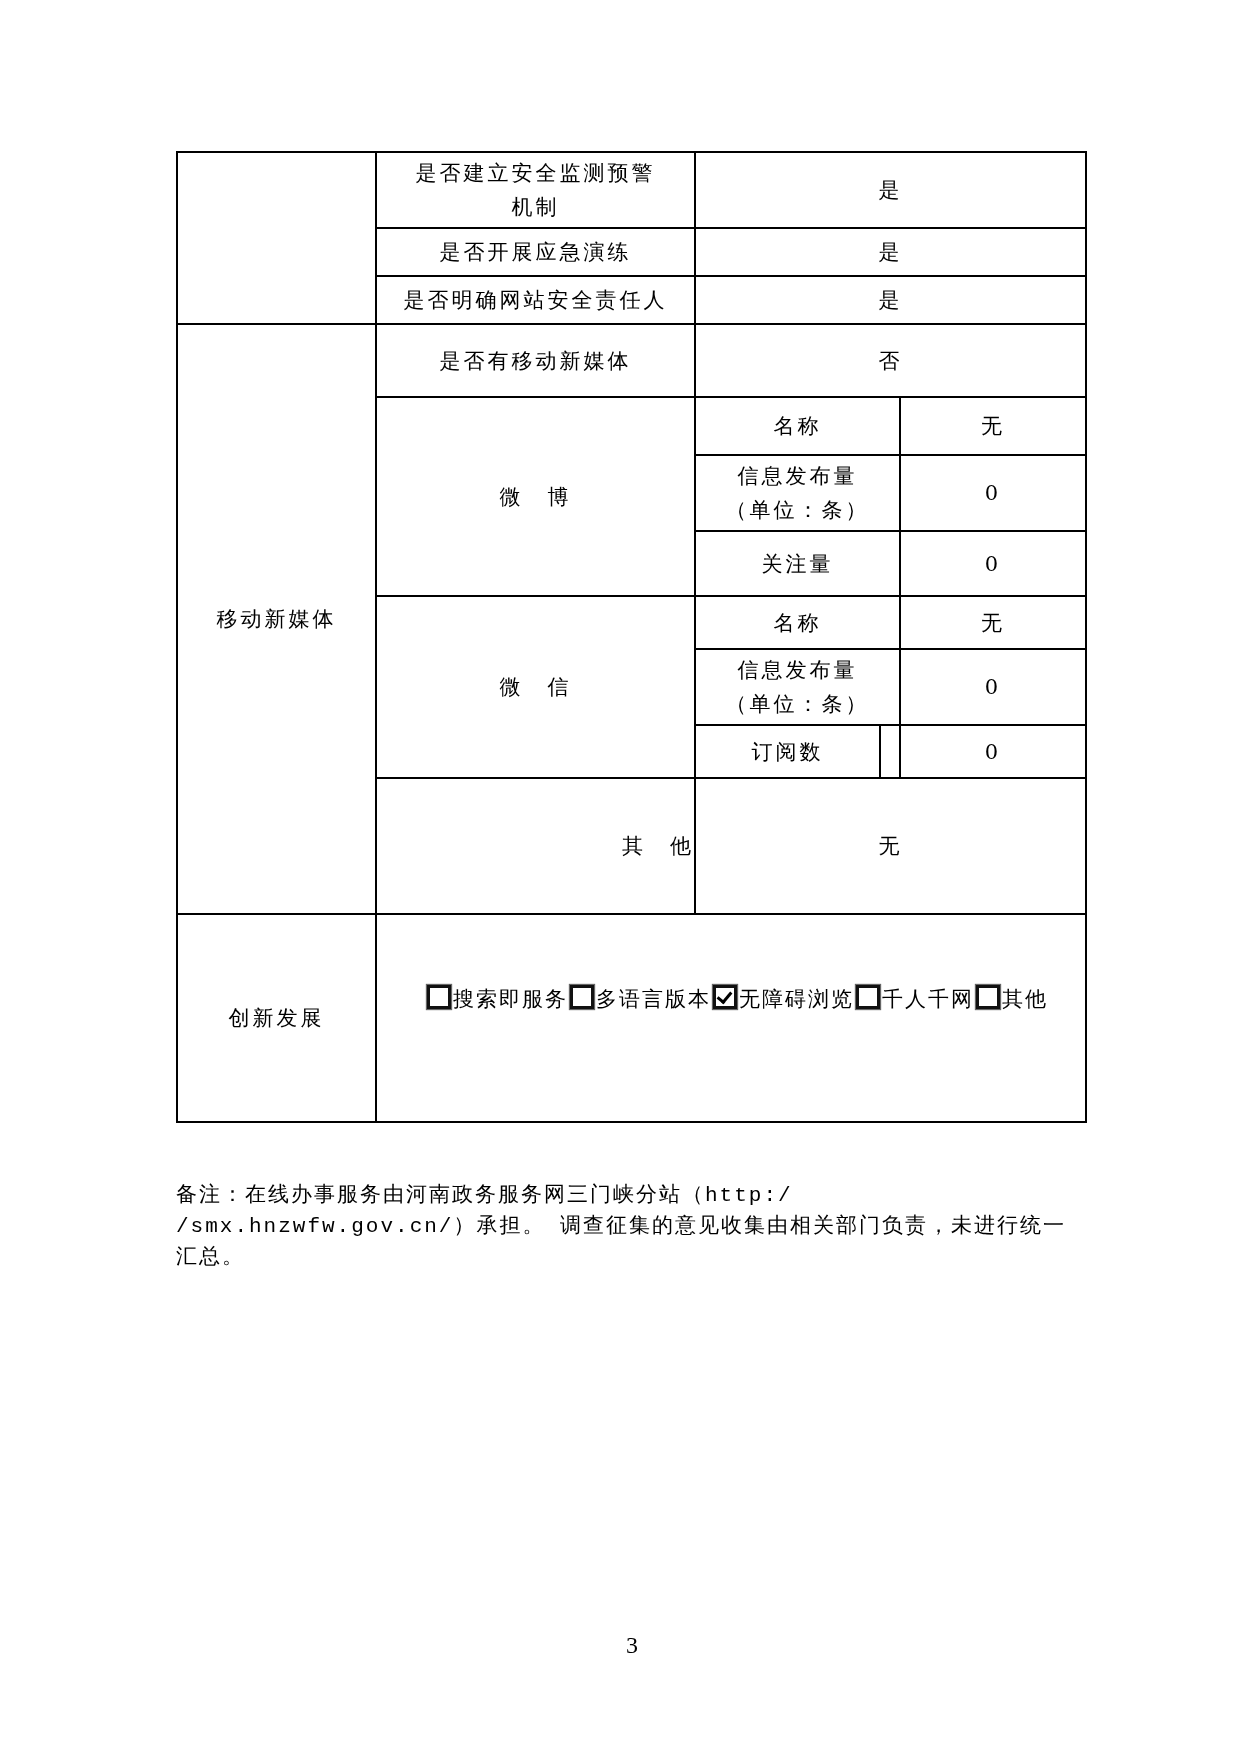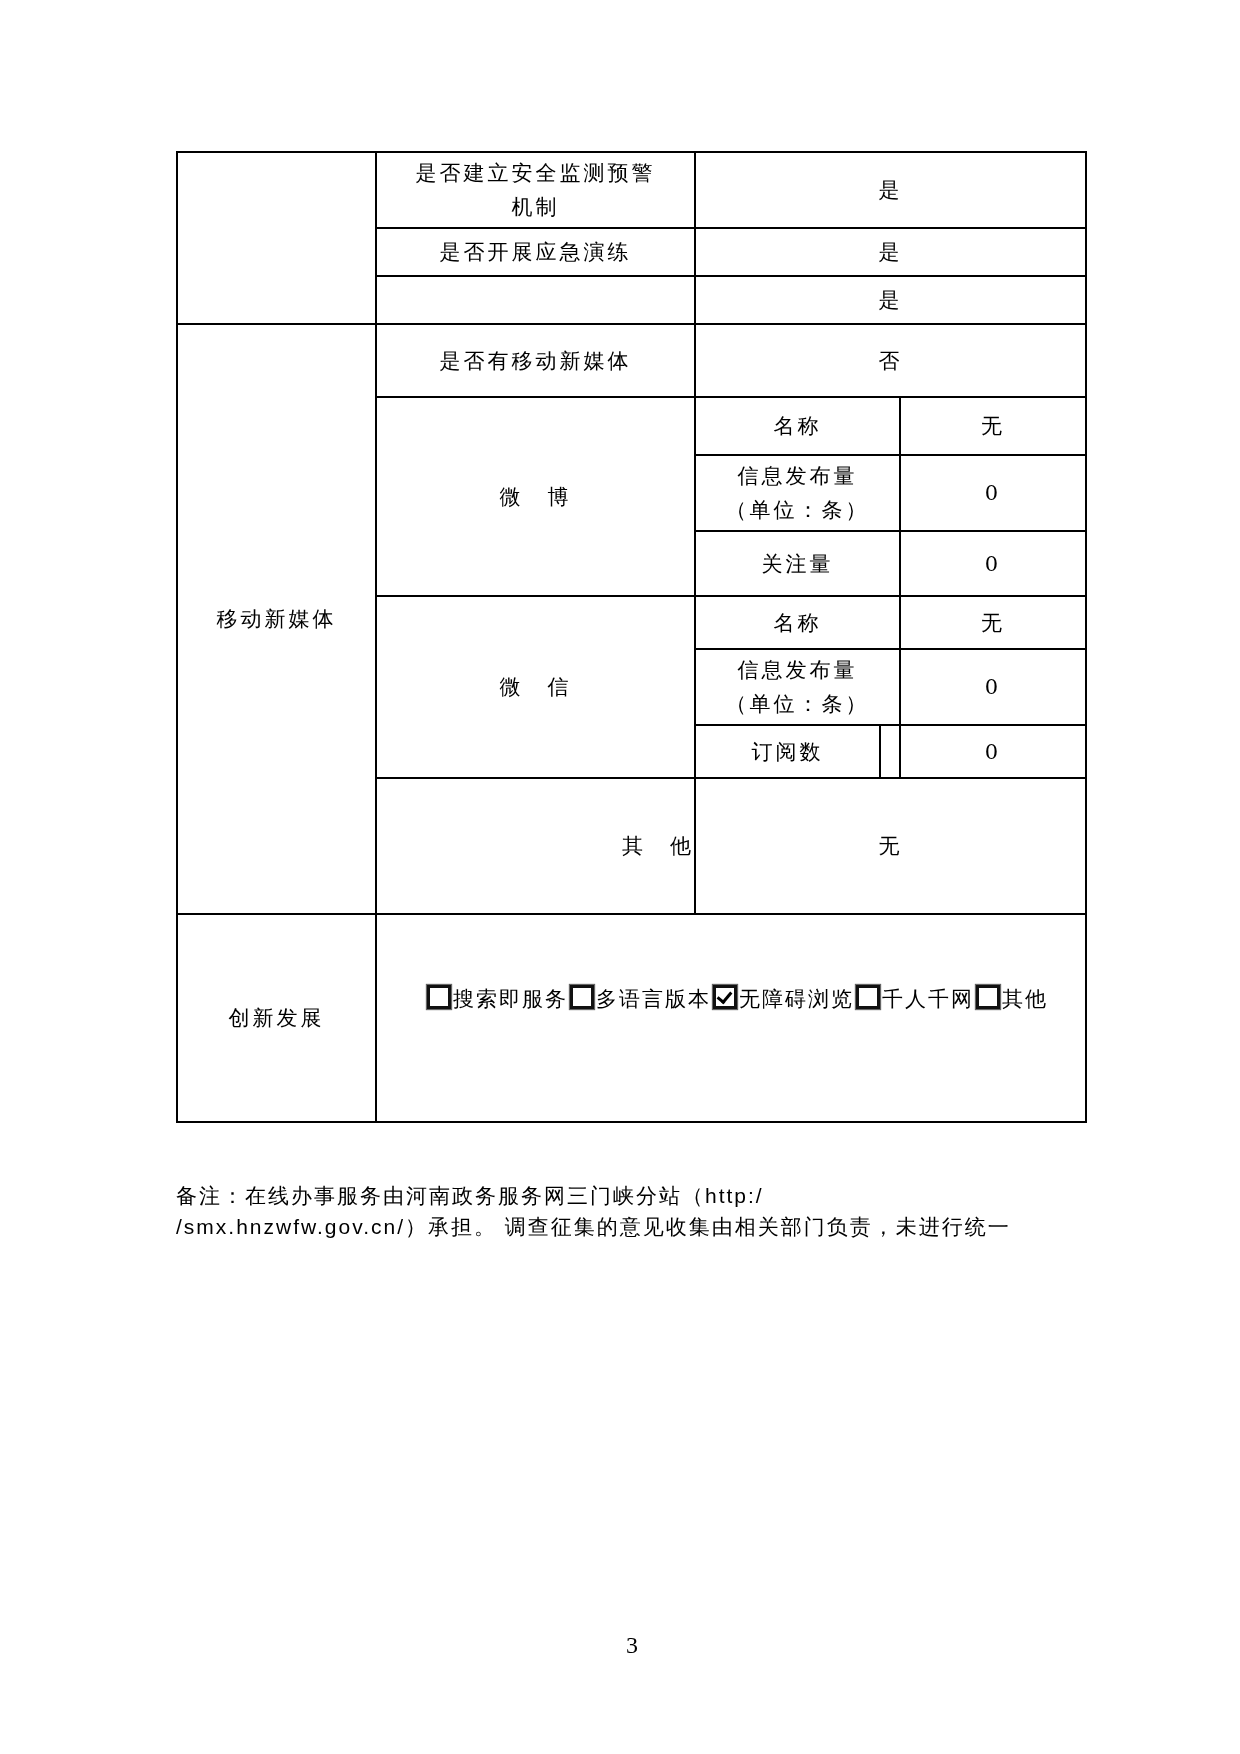--- a/index.html
+++ b/index.html
@@ -80,21 +80,21 @@
       margin-right: 2px;
     }
     .footnote {
       position: absolute;
       left: 176px;
       top: 1180px;
       width: 920px;
       font-size: 21px;
       line-height: 31px;
       letter-spacing: 2px;
-      font-family: Liberation Sans, sans-serif;
+      font-family: Liberation Mono, monospace;
     }
     .footnote div { white-space: nowrap; }
     .page-number {
       position: absolute;
       left: 620px;
       top: 1632px;
       width: 24px;
       text-align: center;
       font-size: 24px;
       font-family: "Liberation Serif", "DejaVu Serif", serif;
@@ -119,20 +119,23 @@
       <span>是</span>
     </div>
 
     <div class="cell" style="left:199px; top:76px; width:321px; height:50px;">
       <span>是否开展应急演练</span>
     </div>
     <div class="cell" style="left:518px; top:76px; width:393px; height:50px;">
       <span>是</span>
     </div>
 
+    <div class="cell" style="left:199px; top:124px; width:321px; height:50px;">
+      <span>是否明确网站安全责任人</span>
+    </div>
     <div class="cell" style="left:518px; top:124px; width:393px; height:50px;">
       <span>是</span>
     </div>
 
     <div class="cell" style="left:0; top:172px; width:201px; height:592px;">
       <span>移动新媒体</span>
     </div>
 
     <div class="cell" style="left:199px; top:172px; width:321px; height:75px;">
       <span>是否有移动新媒体</span>
@@ -213,16 +216,17 @@
     <span class="opt-label">无障碍浏览</span>
     <span class="cb"></span>
     <span class="opt-label">千人千网</span>
     <span class="cb"></span>
     <span class="opt-label">其他</span>
   </div>
 
   <div class="footnote">
     <div>备注：在线办事服务由河南政务服务网三门峡分站（http:/</div>
     <div>/smx.hnzwfw.gov.cn/）承担。 调查征集的意见收集由相关部门负责，未进行统一</div>
+    <div>汇总。</div>
   </div>
 
   <div class="page-number">3</div>
 </div>
 
 </body></html>

